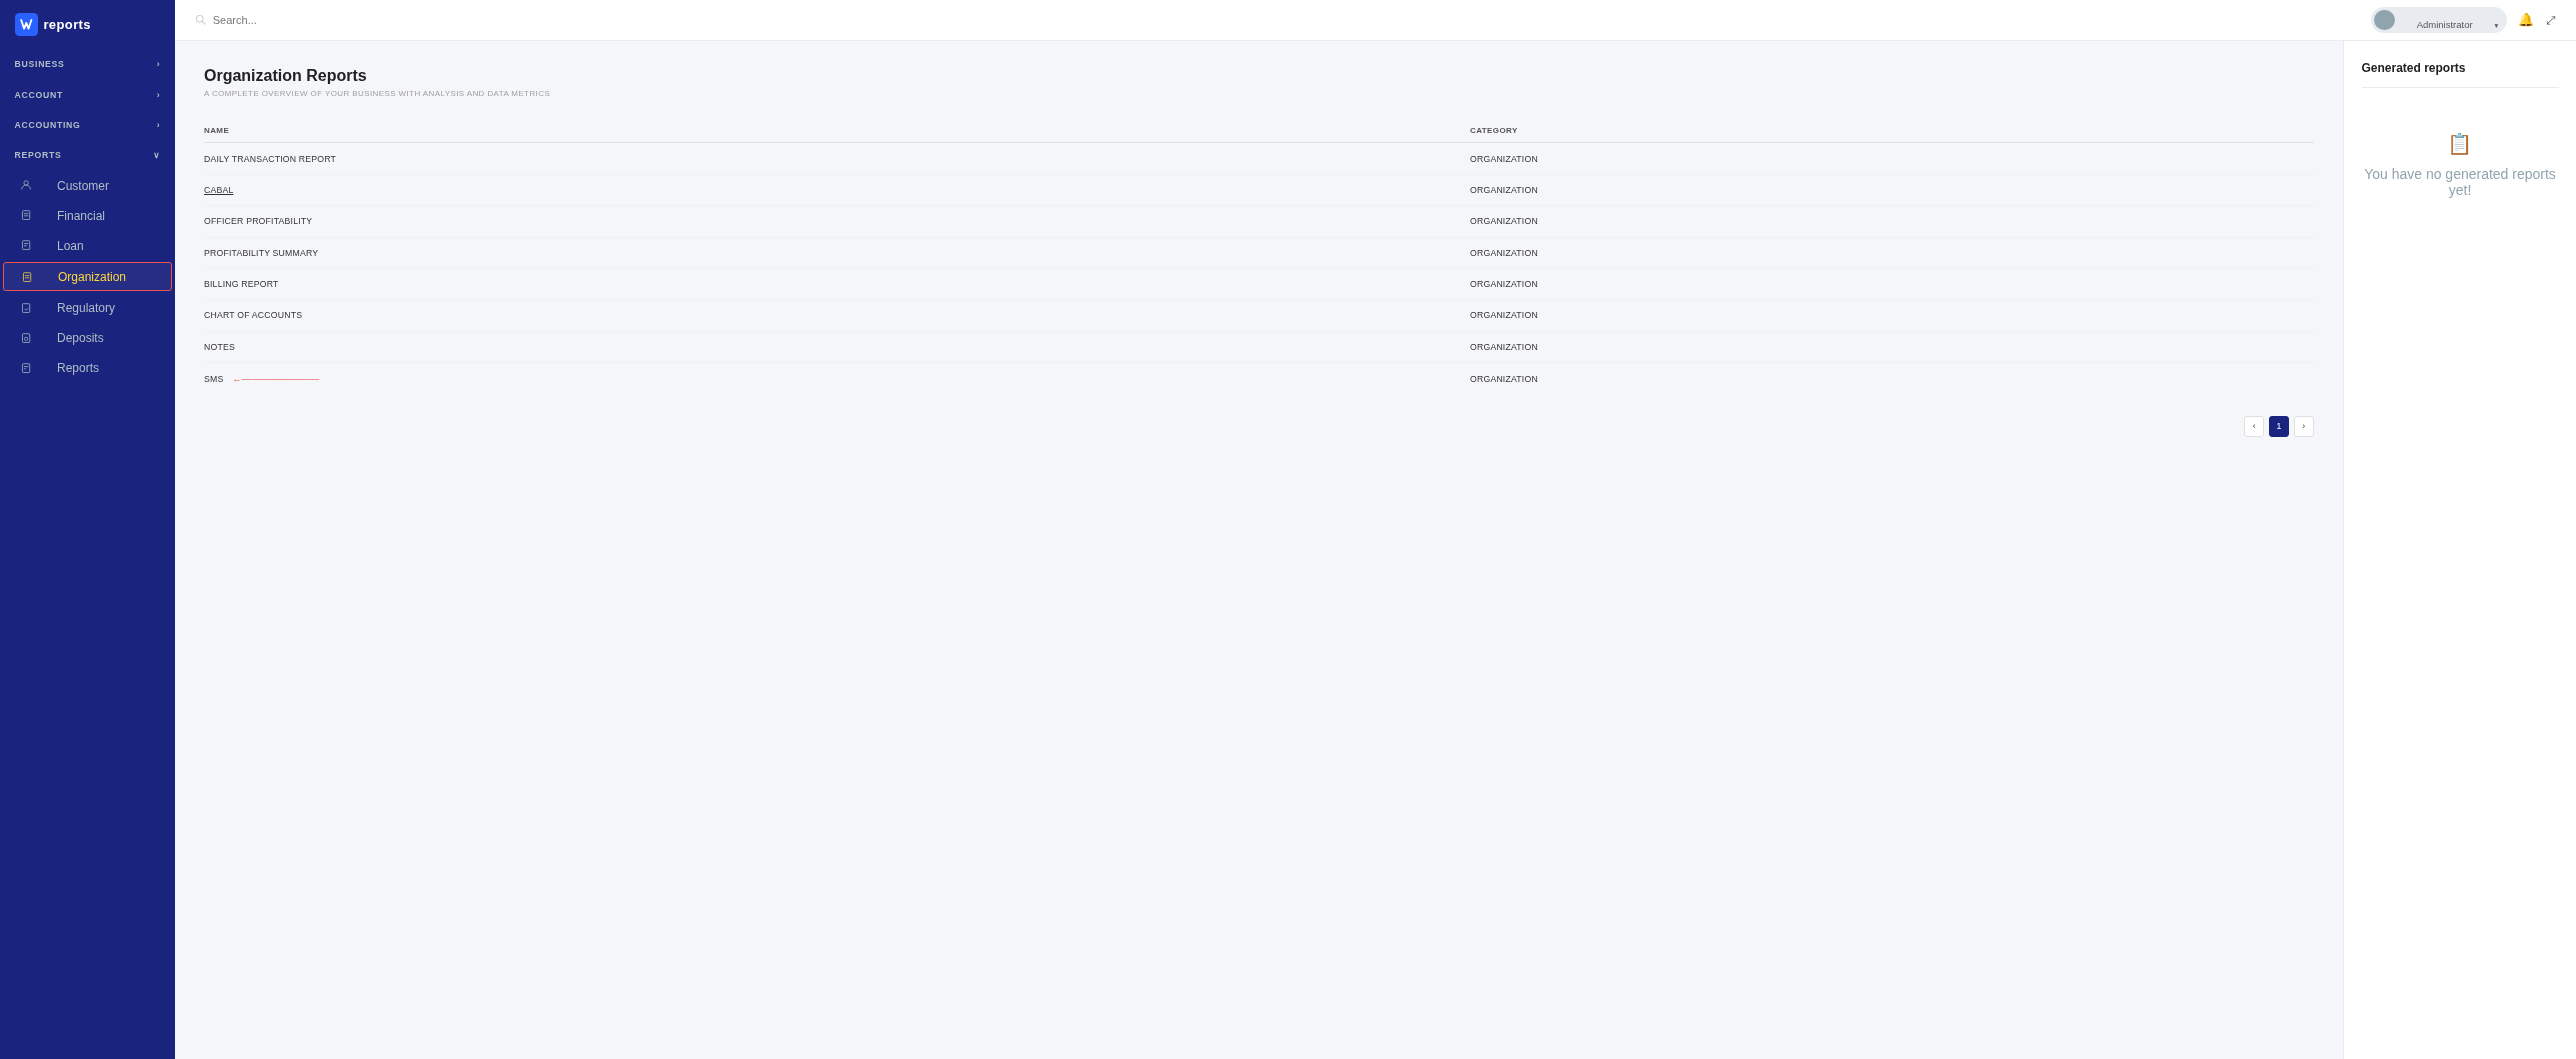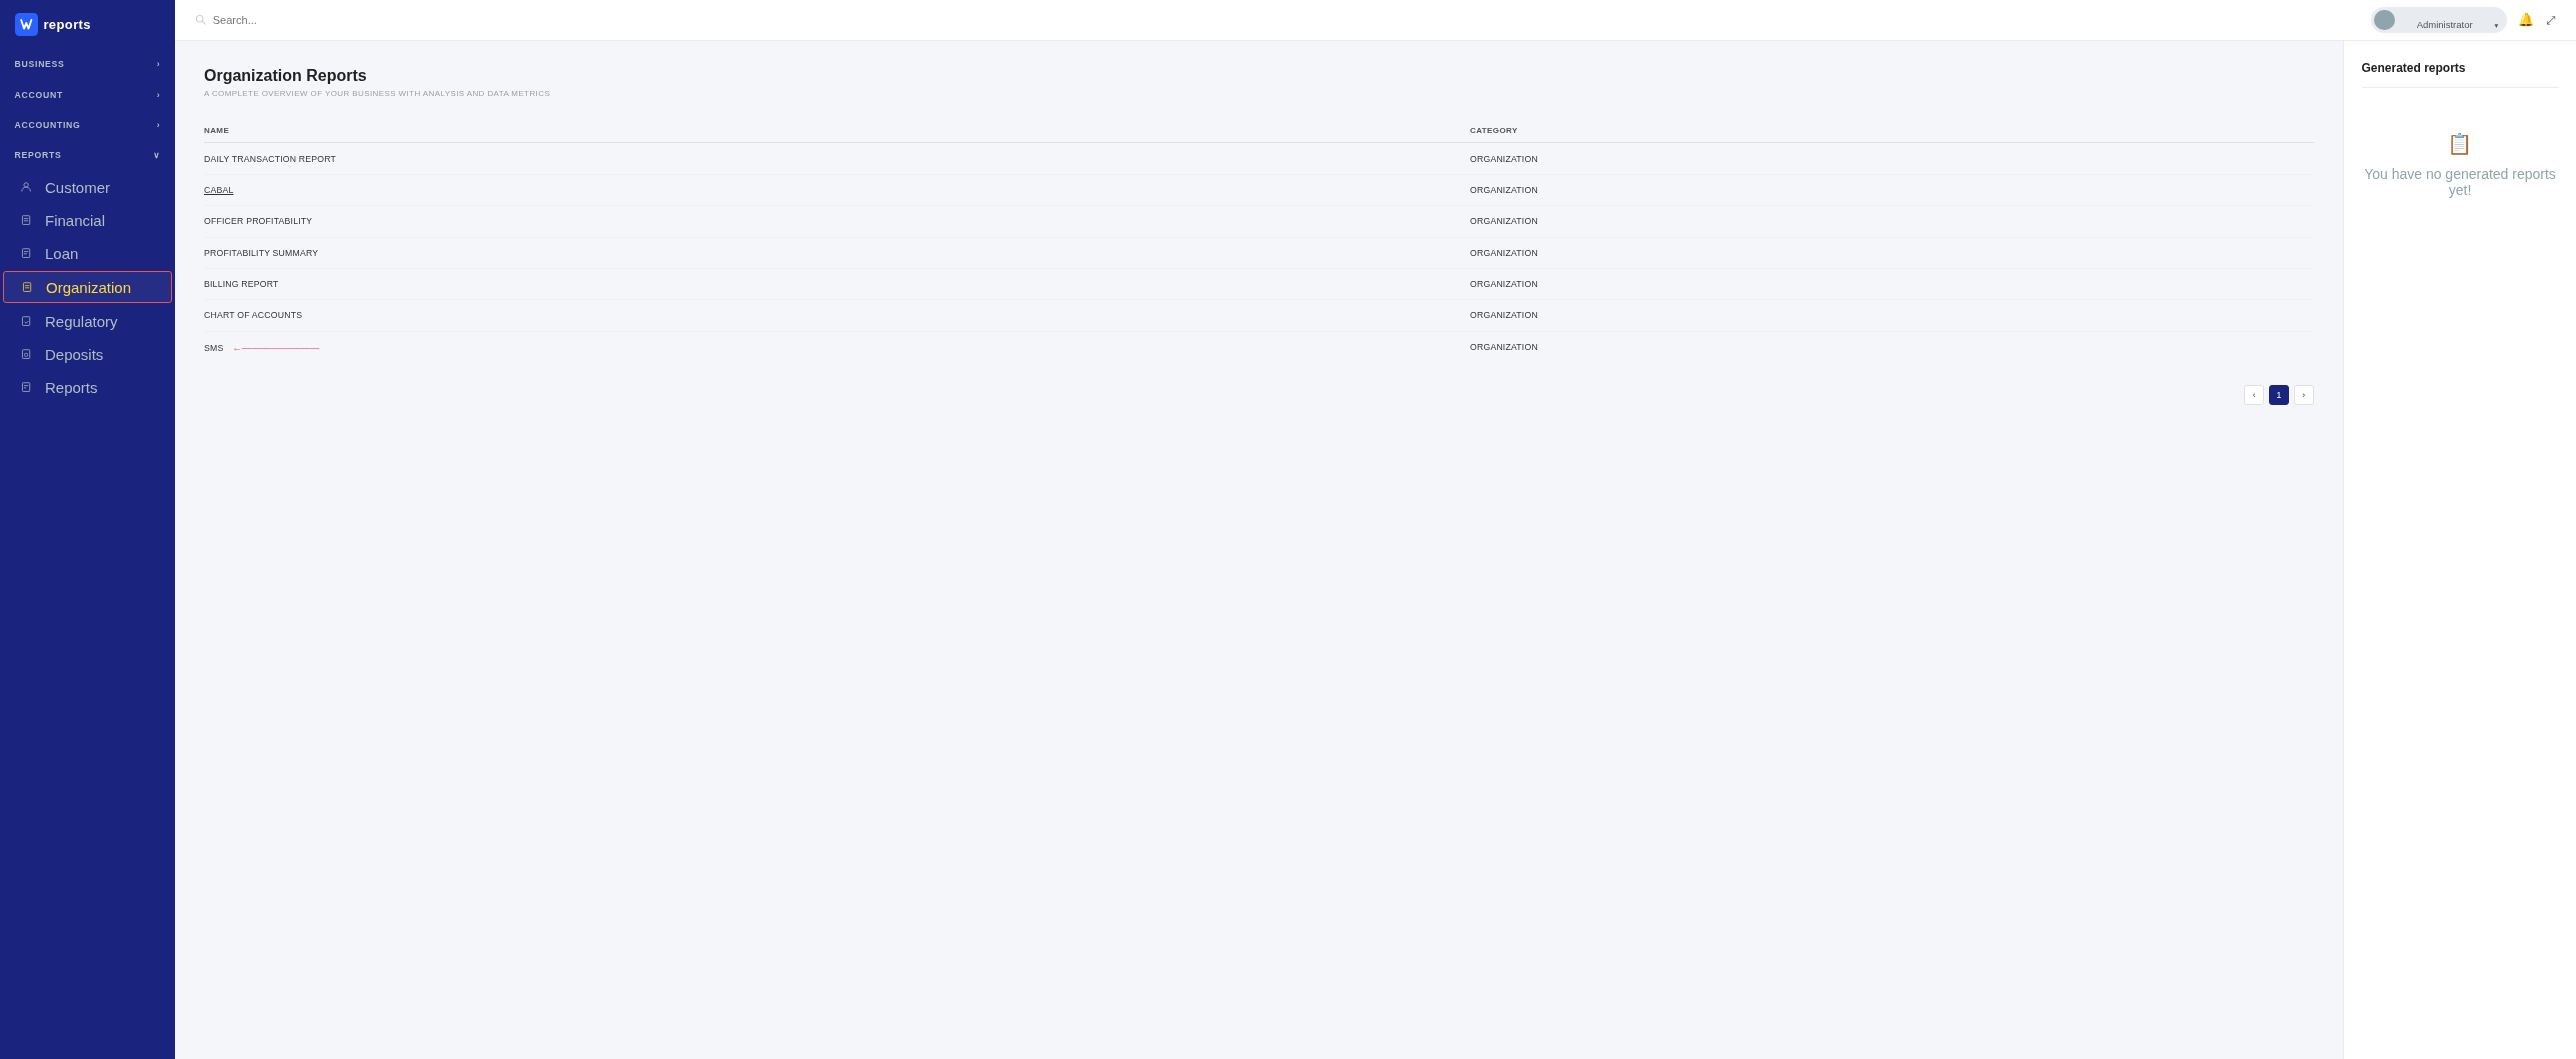--- a/index.html
+++ b/index.html
@@ -52,24 +52,24 @@
       letter-spacing: 0.7px;
       color: #b0bec5;
       text-transform: uppercase;
       transition: background 0.2s;
     }
     .sidebar-nav-item .chevron { font-size: 8.7px; }
 
     .sidebar-sub-item {
       display: flex;
       align-items: center;
-      gap: 13px;
+      gap: 25px;
       padding: 8px 14.6px 8px 20.4px;
       cursor: pointer;
-      font-size: 15px;
+      font-size: 12px;
       color: #b0bec5;
       font-weight: 400;
       text-transform: none;
       letter-spacing: 0;
       transition: background 0.2s;
     }
     .sidebar-sub-item.active {
       color: #ffd740;
       font-weight: 500;
       background: rgba(255,255,255,0.05);
@@ -421,20 +421,24 @@
             </tr>
             <tr>
               <td style="width: 60%;">BILLING REPORT</td>
               <td>ORGANIZATION</td>
             </tr>
             <tr>
               <td style="width: 60%;">CHART OF ACCOUNTS</td>
               <td>ORGANIZATION</td>
             </tr>
             <tr>
+              <td style="width: 60%;">NOTES</td>
+              <td>ORGANIZATION</td>
+            </tr>
+            <tr>
               <td style="width: 60%;">SMS<span style="display: inline-block; margin-left: 8.7px; color: rgb(239, 83, 80); font-size: 9.5px;">←————————</span></td>
               <td>ORGANIZATION</td>
             </tr>
           </tbody>
       </table>
 
       <div class="pagination">
         <div class="page-btn">‹</div>
         <div class="page-btn active">1</div>
         <div class="page-btn">›</div>

